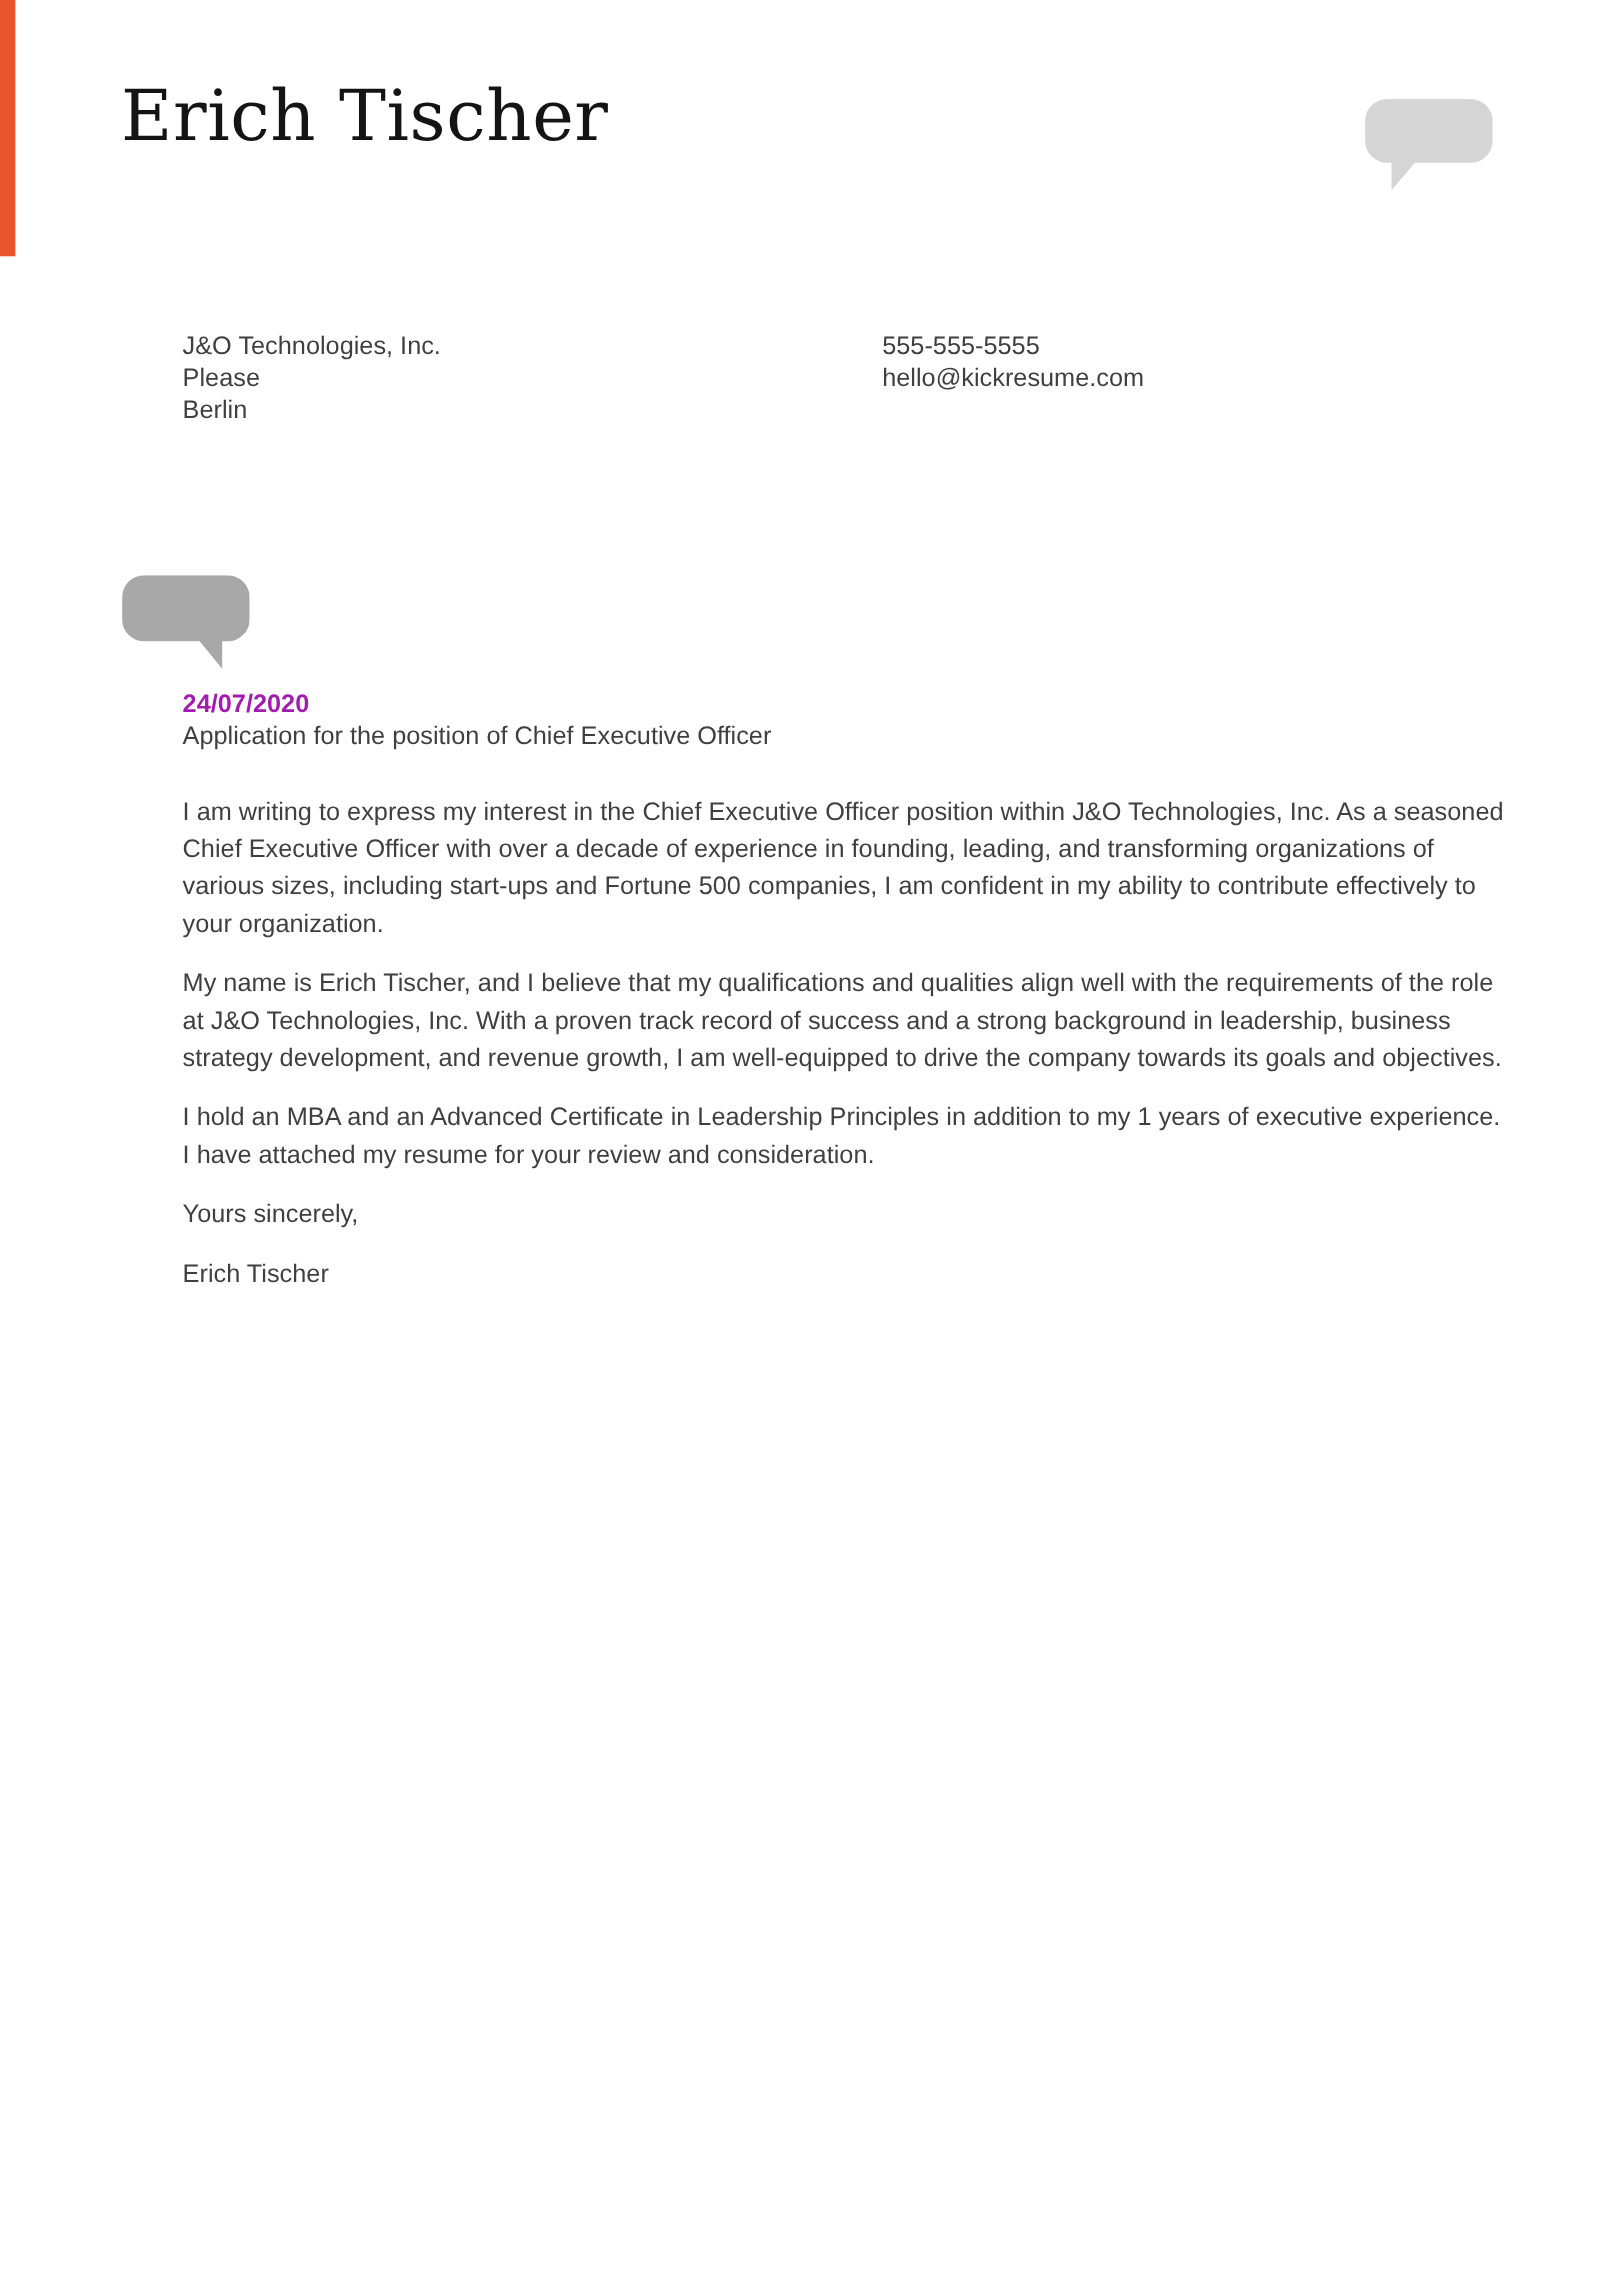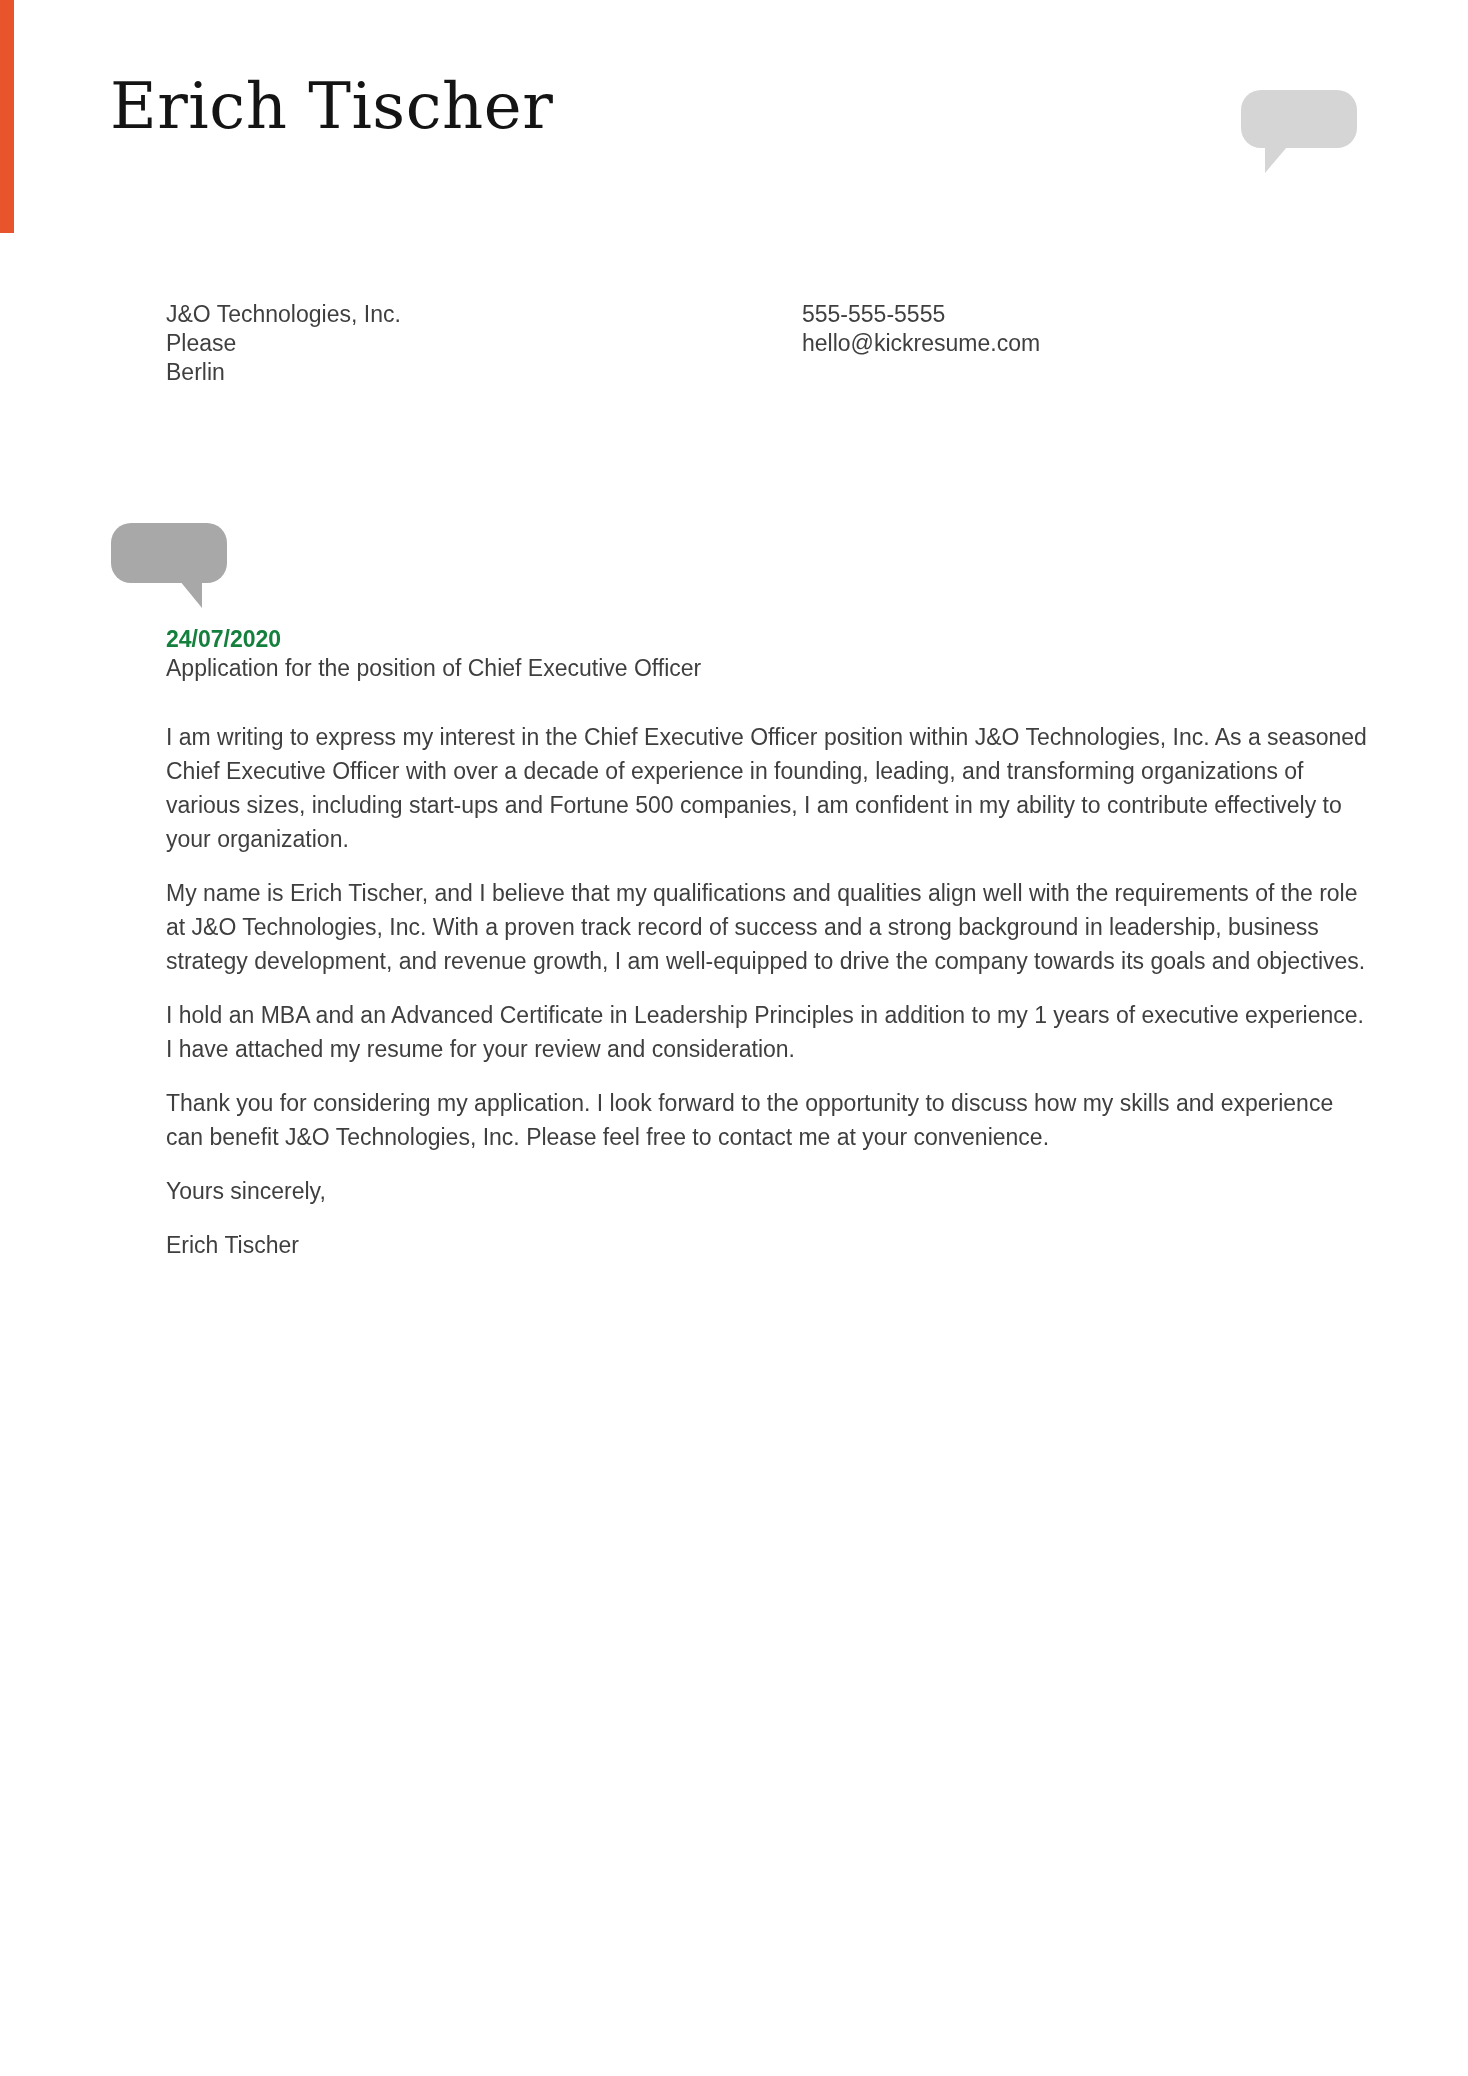--- a/index.html
+++ b/index.html
@@ -65,21 +65,21 @@
   .letter {
     position: absolute;
     left: 166px;
     top: 625px;
     width: 1202px;
     font-size: 23px;
   }
   .letter .date {
     font-weight: bold;
     line-height: 29px;
-    color: #15803d;
+    color: #a21caf;
   }
   .letter .subject {
     line-height: 29px;
     margin-bottom: 37px;
   }
   .letter p {
     margin: 0 0 20px 0;
     line-height: 34px;
   }
 </style>
@@ -117,20 +117,19 @@
     <div class="date">24/07/2020</div>
     <div class="subject">Application for the position of Chief Executive Officer</div>
 
 
     <p>I am writing to express my interest in the Chief Executive Officer position within J&amp;O Technologies, Inc. As a seasoned Chief Executive Officer with over a decade of experience in founding, leading, and transforming organizations of various sizes, including start-ups and Fortune 500 companies, I am confident in my ability to contribute effectively to your organization.</p>
 
     <p>My name is Erich Tischer, and I believe that my qualifications and qualities align well with the requirements of the role at J&amp;O Technologies, Inc. With a proven track record of success and a strong background in leadership, business strategy development, and revenue growth, I am well-equipped to drive the company towards its goals and objectives.</p>
 
     <p>I hold an MBA and an Advanced Certificate in Leadership Principles in addition to my 1 years of executive experience. I have attached my resume for your review and consideration.</p>
 
-    <p>Thank you for considering my application. I look forward to the opportunity to discuss how my skills and experience can benefit J&amp;O Technologies, Inc. Please feel free to contact me at your convenience.</p>
 
     <p>Yours sincerely,</p>
 
     <p>Erich Tischer</p>
   </div>
 
 </div>
 
 </body></html>

